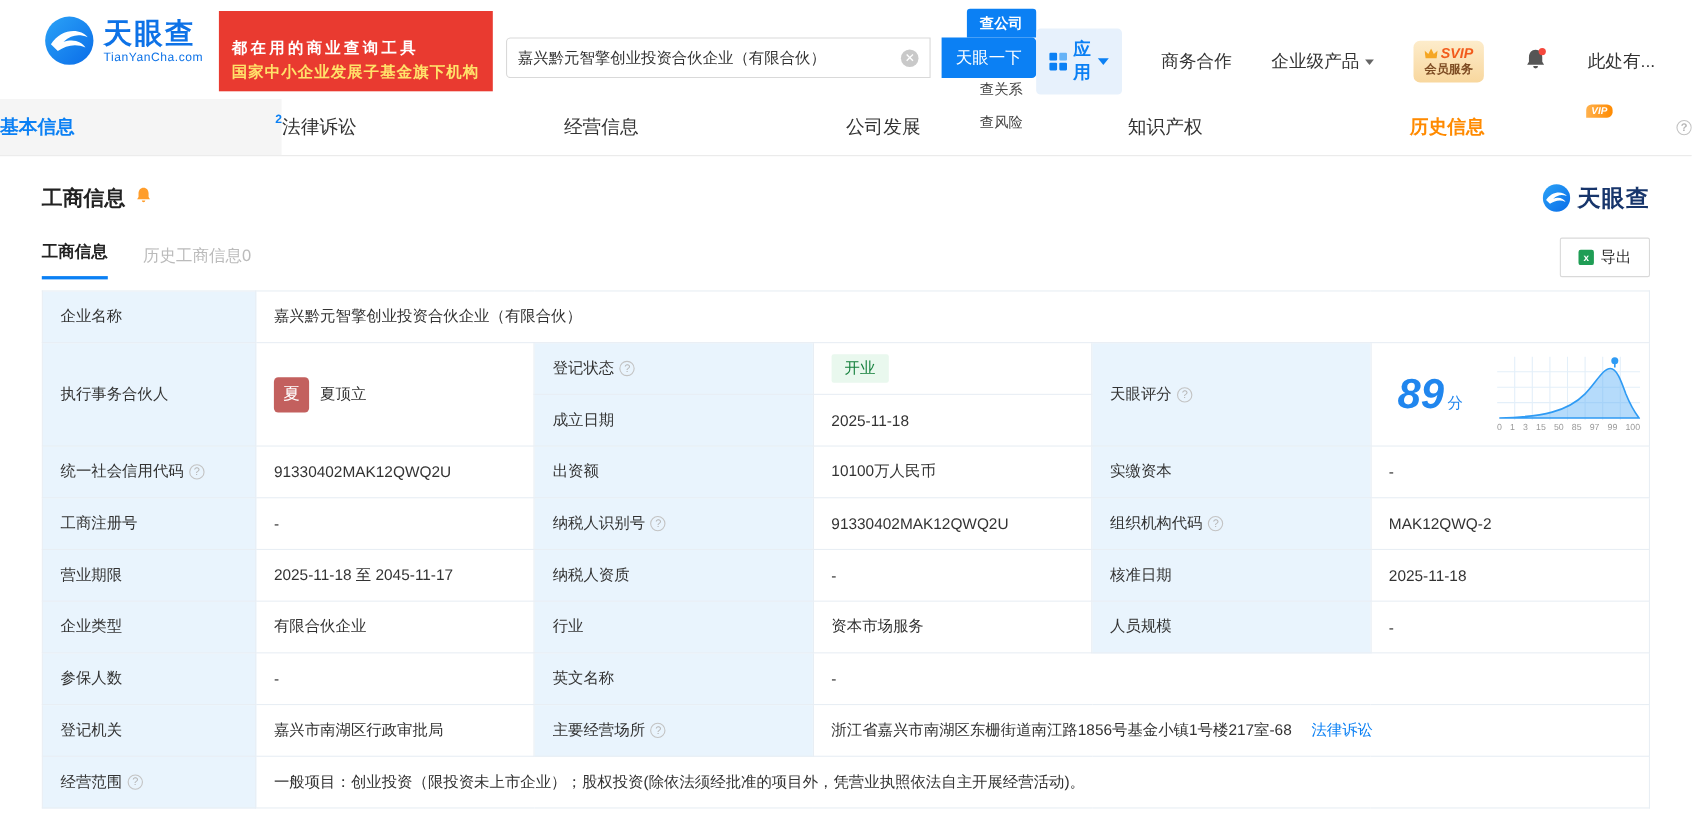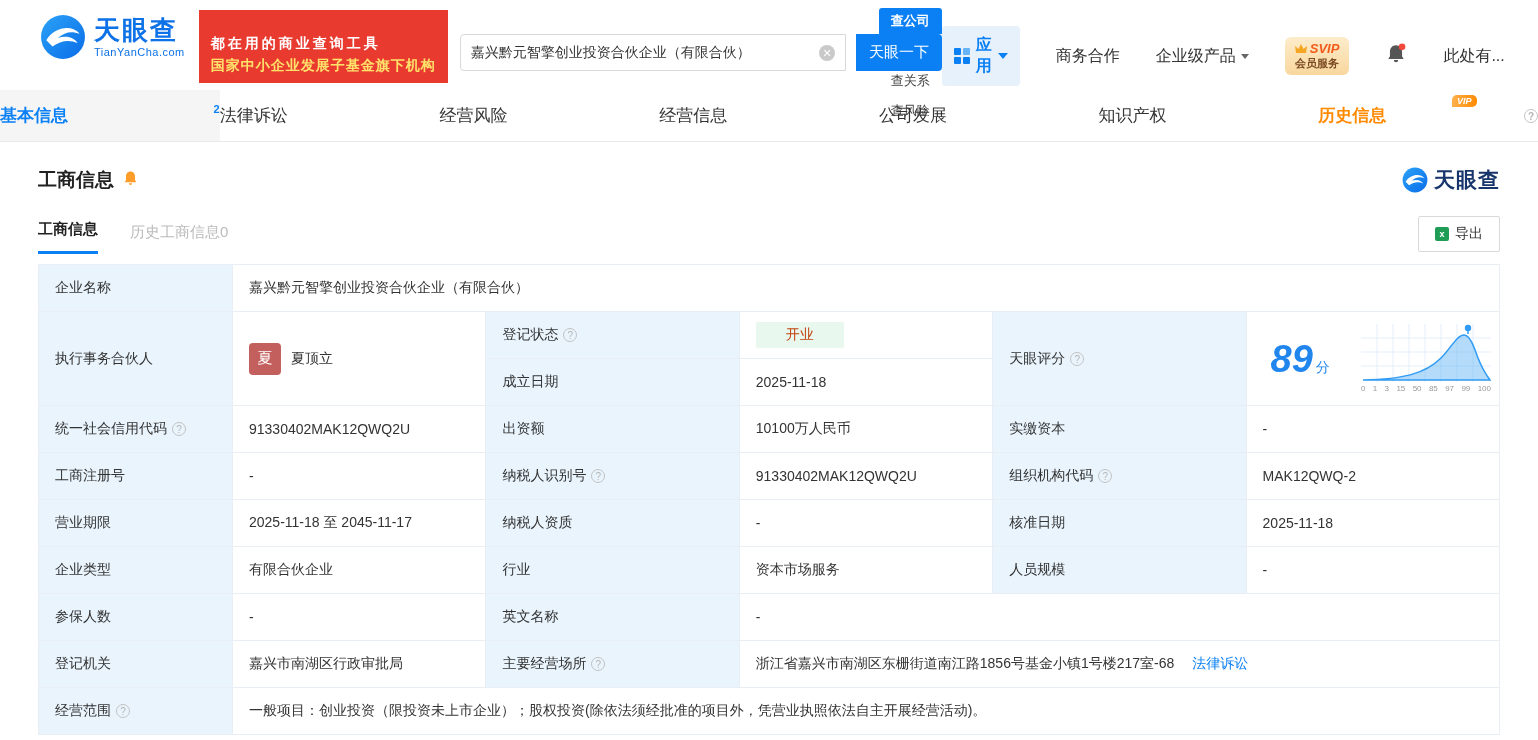--- a/index.html
+++ b/index.html
@@ -84,21 +84,21 @@
 
   
   table.info { width:100%; border-collapse:collapse; margin-top:10px; table-layout:fixed; }
   table.info td { border:1px solid #e8eef4; font-size:14px; padding:0 16px; height:47px; color:#333; }
   td.lbl { background:#e9f4fd; width:194px; }
   td.v1 { width:309px; } td.v2 { width:317px; } td.v3 { width:253px; }
   .lbl-inner { display:flex; align-items:center; }
   .partner { display:flex; align-items:center; }
   .avatar { width:32px; height:32px; border-radius:4px; background:#c3605e; color:#fff; font-size:15px;
     display:flex; align-items:center; justify-content:center; margin-right:10px; flex:none; }
-  .badge-open { display:inline-block; background:#e9f8ee; color:#c2410c; padding:4px 30px; border-radius:2px; font-size:14px; }
+  .badge-open { display:inline-block; background:#e9f8ee; color:#15803d; padding:4px 12px; border-radius:2px; font-size:14px; }
   .score-cell { padding:0 8px !important; }
   .score-flex { display:flex; align-items:center; justify-content:space-between; }
   .score-num { color:#2086ee; font-weight:bold; font-style:italic; font-size:38px; line-height:1; padding-left:16px; white-space:nowrap; }
   .score-unit { font-size:14px; font-style:normal; font-weight:normal; margin-left:3px; }
   .score-chart { width:130px; }
   .score-chart svg { display:block; width:130px; height:58px; background:#fff; }
   .ticks { display:flex; justify-content:space-between; font-size:8px; color:#999; margin-top:2px; }
   .addr-link { color:#0b80f4; cursor:pointer; margin-left:14px; text-decoration:none; }
 </style>
 </head>
@@ -178,21 +178,20 @@
     <span class="profile-name">此处有...</span>
   </div>
 </div>
 
 <div class="nav">
   <div class="nav-tab active">
     <span>基本信息</span>
     <span class="nav-count">2</span>
   </div>
   <div class="nav-tab">法律诉讼</div>
-  <div class="nav-tab">经营风险</div>
   <div class="nav-tab">经营信息</div>
   <div class="nav-tab">公司发展</div>
   <div class="nav-tab">知识产权</div>
   <div class="nav-tab history">
     <span class="vip-tag">VIP</span>
     <span>历史信息</span>
     <span class="help"></span>
   </div>
 </div>
 

